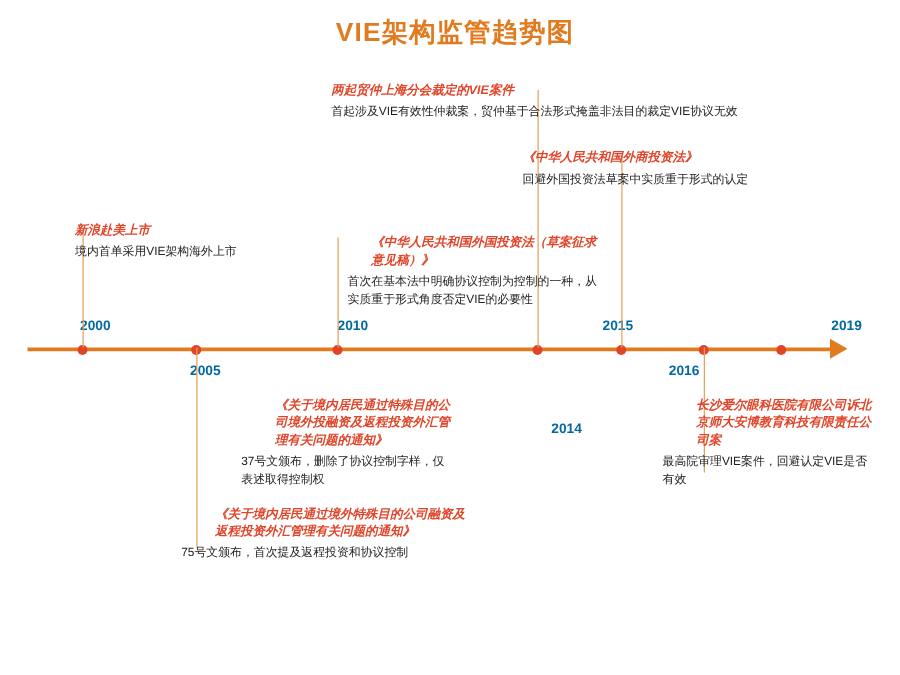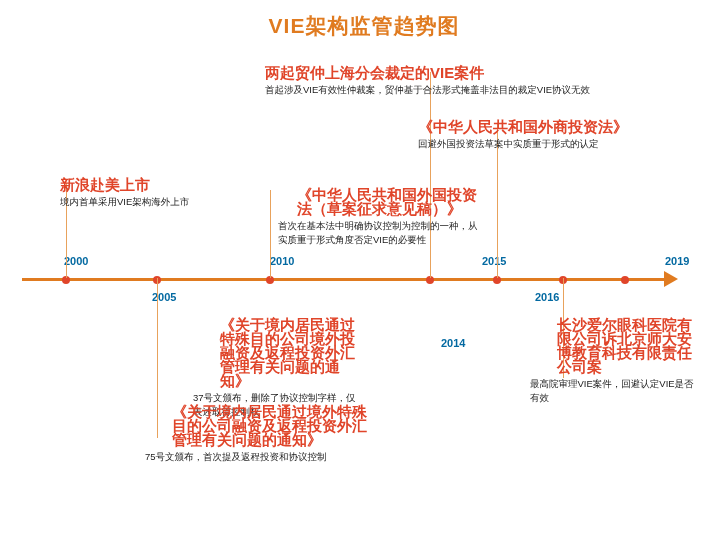--- a/index.html
+++ b/index.html
@@ -78,24 +78,25 @@
     width: 1px;
     background: #E8A25C;
   }
 
   
   .event {
     position: absolute;
   }
   .event .headline {
     color: #E0452A;
-    font-size: 15px;
+    font-size: 10px;
     line-height: 14px;
     font-weight: bold;
     white-space: nowrap;
+    font-style: italic;
   }
   .event .headline.wrap {
     white-space: normal;
     padding-left: 27px;
   }
   .event .desc {
     color: #222222;
     font-size: 9.5px;
     line-height: 14px;
     margin-top: 3px;

